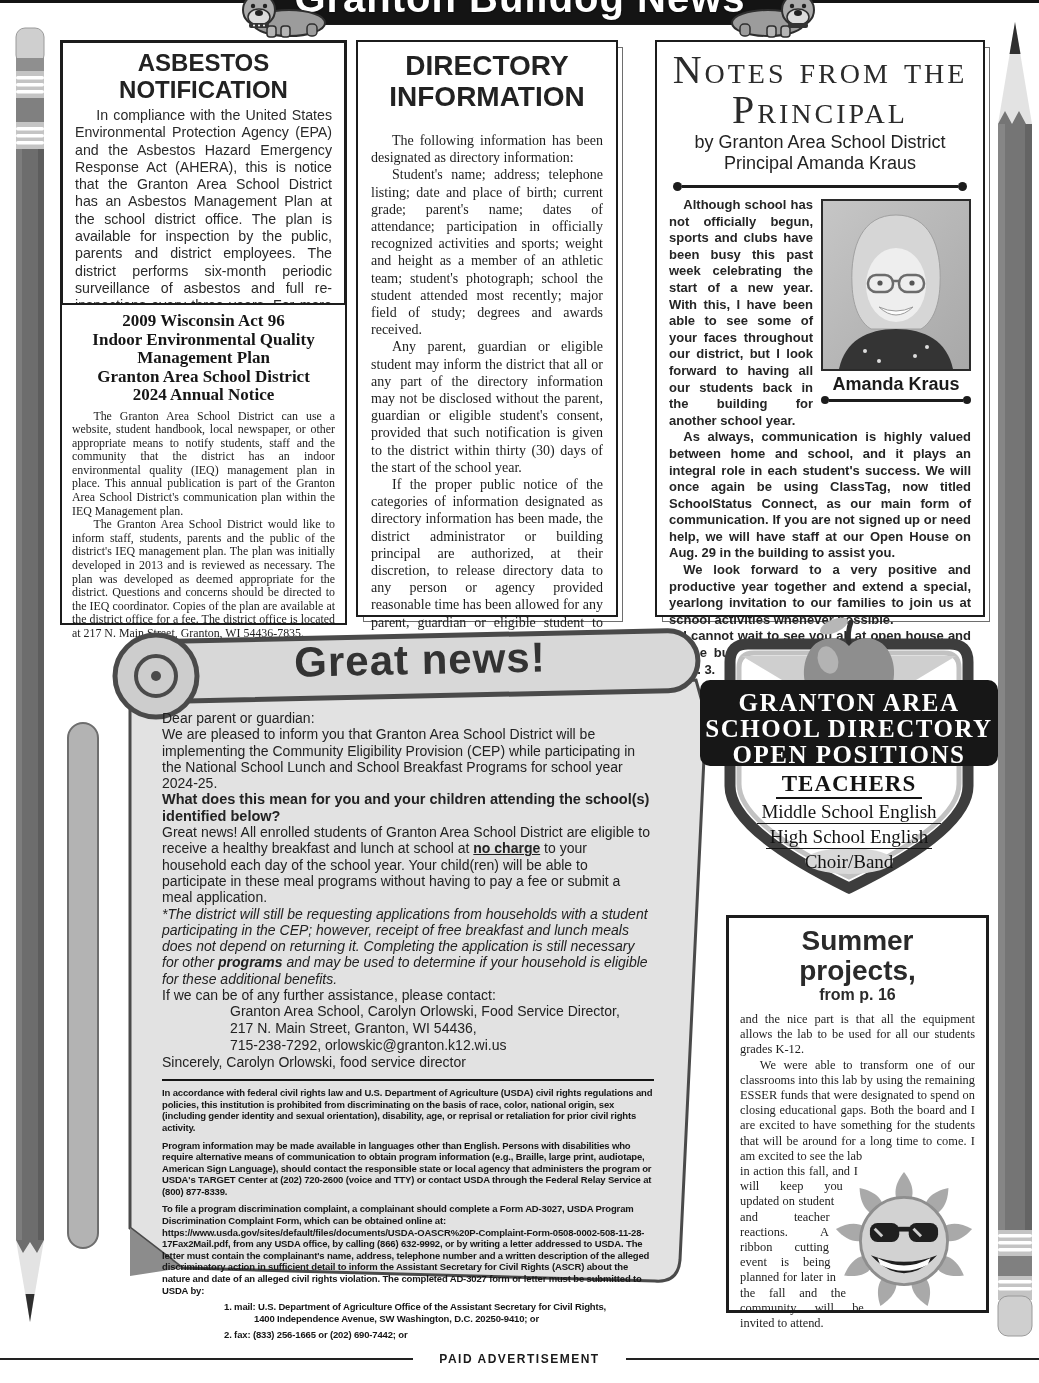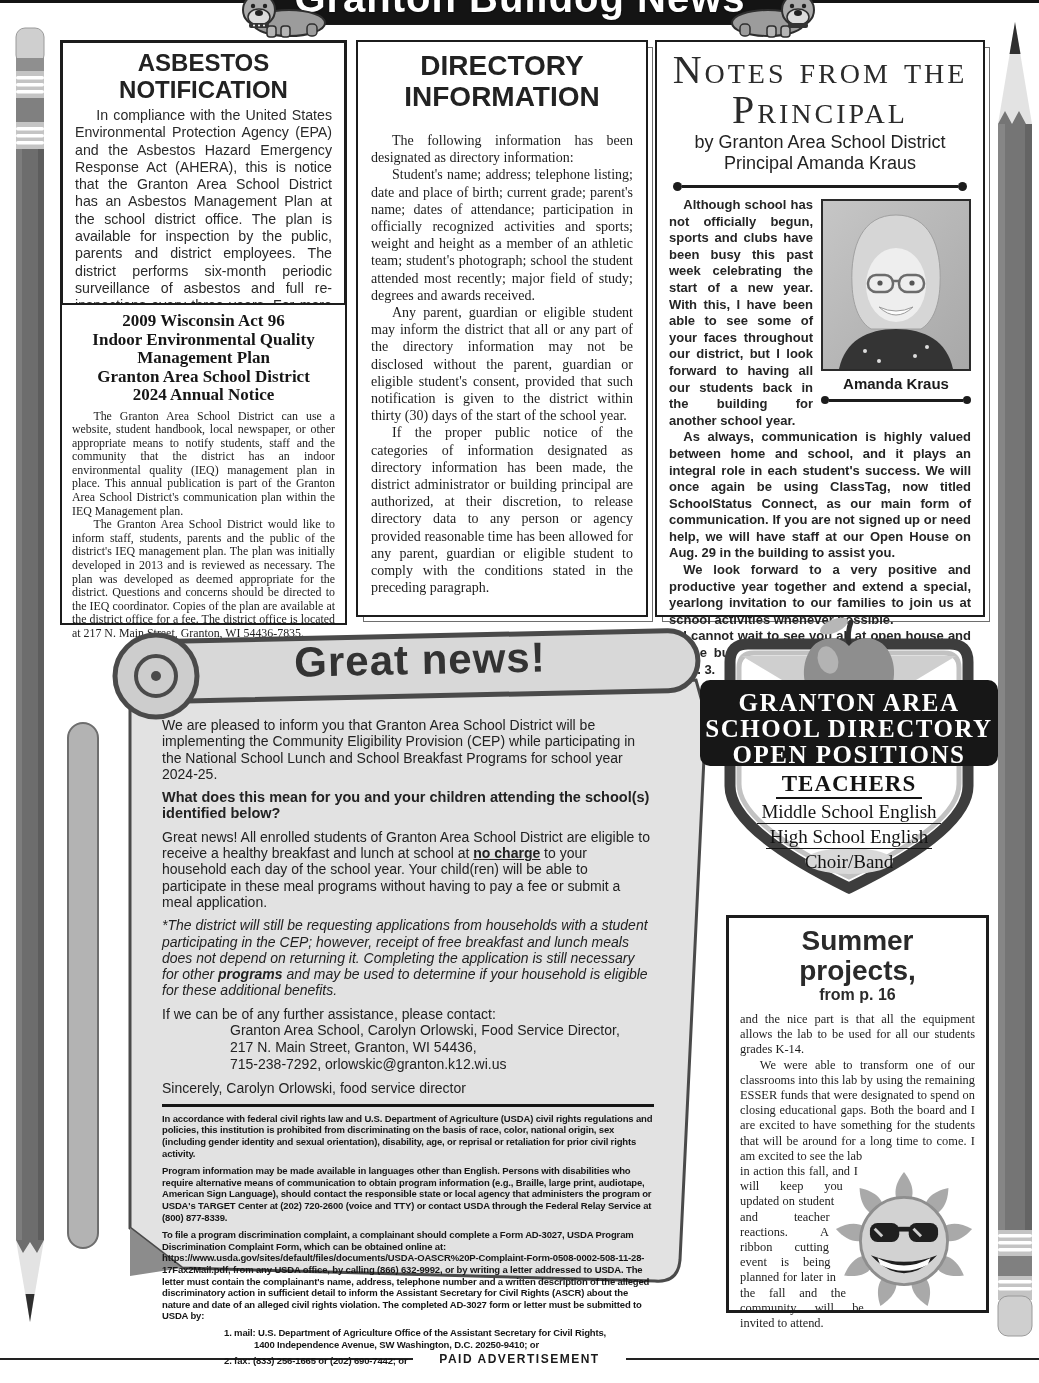--- a/index.html
+++ b/index.html
@@ -33,49 +33,49 @@
   .asbestos h2 { text-align:center; font-size:24px; line-height:27px; font-weight:800; letter-spacing:0; color:#222; }
   .asbestos p { margin-top:4px; font-size:14.2px; line-height:17.3px; text-align:justify; text-indent:1.5em; color:#2a2a2a; }
 
   
   .act96 { left:60px; top:303px; width:287px; height:322px; padding:7px 10px; font-family:"Liberation Serif", serif; }
   .act96 .t { text-align:center; font-weight:700; font-size:17px; line-height:18.5px; color:#161616; }
   .act96 p { margin-top:5px; font-size:11.9px; line-height:13.6px; text-align:justify; text-indent:1.8em; color:#222; }
   .act96 p + p { margin-top:0; }
 
   
-  .directory { left:356px; top:40px; width:292px; height:577px; padding:8px 13px; }
+  .directory { left:356px; top:40px; width:262px; height:577px; padding:8px 13px; }
   .directory h2 { text-align:center; font-size:28px; line-height:31px; font-weight:800; color:#222; }
   .directory .bd { font-family:"Liberation Serif", serif; font-size:14px; line-height:17.2px; text-align:justify; color:#1c1c1c; margin-top:20px; }
   .directory .bd p { text-indent:1.5em; }
 
   
   .principal { left:655px; top:40px; width:330px; height:577px; padding:8px 12px; border-width:2px; }
   .principal .deco { text-align:center; font-family:"Liberation Serif", serif; font-variant:small-caps;
     font-weight:500; font-size:40px; line-height:40px; letter-spacing:3px; color:#2b2b2b; }
   .principal .by { text-align:center; font-size:18px; line-height:21px; color:#222; margin-top:2px; }
   .rule { display:flex; align-items:center; margin:8px 4px 6px 4px; }
   .rule .dot { width:9px; height:9px; border-radius:50%; background:#1c1c1c; flex:0 0 auto; }
   .rule .bar { flex:1; height:3px; background:#1c1c1c; }
   .principal .bodytxt { font-size:13px; line-height:16.6px; font-weight:700; text-align:justify; color:#252525; }
   .principal .bodytxt p { text-indent:1.1em; }
   .principal .bodytxt p:first-child { text-indent:1.1em; }
   .pfig { float:right; width:150px; margin:2px 0 2px 8px; }
   .pfig .frame { border:2px solid #2b2b2b; background:#bbb; line-height:0; }
-  .pfig figcaption { text-align:center; font-weight:800; font-size:15px; line-height:20px; margin-top:3px; color:#1b1b1b; }
+  .pfig figcaption { text-align:center; font-weight:800; font-size:18px; line-height:20px; margin-top:3px; color:#1b1b1b; }
   .pfig .rule { margin:2px 0 0 0; }
   .pfig .rule .dot { width:8px; height:8px; }
 
   
   .scroll-wrap { left:60px; top:628px; width:648px; height:690px; z-index:2; }
   .scroll-art { position:absolute; left:0; top:0; }
   .gn-title { position:absolute; left:130px; top:8px; width:460px; text-align:center;
     font-size:42px; font-weight:900; letter-spacing:1px; color:#333; transform:rotate(-1.2deg); }
   .gn-content { position:absolute; left:102px; top:82px; width:492px; font-size:14px; line-height:16.3px; color:#222; }
-  .gn-content p { margin-top:7px; }
+  .gn-content p { }
   .gn-q { font-weight:800; font-size:14.5px; }
   .gn-italic { font-style:italic; }
   .gn-italic strong { font-weight:800; }
   .u { text-decoration:underline; font-weight:800; }
   .gn-contact { margin-left:68px; }
   .gn-contact div { line-height:17px; }
   .gn-hr { height:2.5px; background:#161616; margin:8px 0 6px 0; }
   .legal { font-size:9.5px; line-height:11.6px; font-weight:700; letter-spacing:-0.15px; color:#161616; }
   .legal p { margin-top:6px; }
   .legal .opt { margin-left:62px; margin-top:5px; }
@@ -277,20 +277,21 @@
     <rect x="8" y="95" width="30" height="525" rx="15" fill="#b3b3b3" stroke="#6e6e6e" stroke-width="2"></rect>
     <g transform="rotate(-1.2 360 40)">
       <rect x="72" y="8" width="566" height="60" rx="30" fill="#d8d8d8" stroke="#4a4a4a" stroke-width="5"></rect>
     </g>
     <circle cx="96" cy="48" r="41" fill="#cdcdcd" stroke="#4a4a4a" stroke-width="5"></circle>
     <circle cx="96" cy="48" r="20" fill="none" stroke="#4a4a4a" stroke-width="4"></circle>
     <circle cx="96" cy="48" r="5" fill="#4a4a4a"></circle>
   </svg>
   <div class="gn-title">Great news!</div>
   <div class="gn-content">
+    <div>Dear parent or guardian:</div>
     <p>We are pleased to inform you that Granton Area School District will be implementing the Community Eligibility Provision (CEP) while participating in the National School Lunch and School Breakfast Programs for school year 2024-25.</p>
     <p class="gn-q">What does this mean for you and your children attending the school(s) identified below?</p>
     <p><span>Great news! All enrolled students of Granton Area School District are eligible to receive a healthy breakfast and lunch at school at </span><span class="u">no charge</span><span> to your household each day of the school year. Your child(ren) will be able to participate in these meal programs without having to pay a fee or submit a meal application.</span></p>
     <p class="gn-italic"><span>*The district will still be requesting applications from households with a student participating in the CEP; however, receipt of free breakfast and lunch meals does not depend on returning it. Completing the application is still necessary for other </span><strong>programs</strong><span> and may be used to determine if your household is eligible for these additional benefits.</span></p>
     <p>If we can be of any further assistance, please contact:</p>
     <div class="gn-contact">
       <div>Granton Area School, Carolyn Orlowski, Food Service Director,</div>
       <div>217 N. Main Street, Granton, WI 54436,</div>
       <div>715-238-7292, orlowskic@granton.k12.wi.us</div>
     </div>
@@ -330,21 +331,21 @@
     <div><span class="it">Middle School English</span></div>
     <div><span class="it">High School English</span></div>
     <div><span class="it last">Choir/Band</span></div>
   </div>
 </div>
 
 <section class="box summer">
   <h2>Summer projects,</h2>
   <div class="sub">from p. 16</div>
   <div class="bd">
-    <p>and the nice part is that all the equipment allows the lab to be used for all our students grades K-14.</p>
+    <p>and the nice part is that all the equipment allows the lab to be used for all our students grades K-12.</p>
     <p class="ind">We were able to transform one of our classrooms into this lab by using the remaining ESSER funds that were designated to spend on closing educational gaps. Both the board and I are excited to have something for the students that will be around for a long time to come. I am excited to see the lab</p>
     <div>
       <span class="sun-float">
         <svg width="142" height="142" viewBox="0 0 150 150">
           <g fill="#a9a9a9">
             <path d="M75,2 C86,16 88,30 75,42 C62,30 64,16 75,2 Z"></path>
             <path d="M75,2 C86,16 88,30 75,42 C62,30 64,16 75,2 Z" transform="rotate(40 75 75)"></path>
             <path d="M75,2 C86,16 88,30 75,42 C62,30 64,16 75,2 Z" transform="rotate(80 75 75)"></path>
             <path d="M75,2 C86,16 88,30 75,42 C62,30 64,16 75,2 Z" transform="rotate(120 75 75)"></path>
             <path d="M75,2 C86,16 88,30 75,42 C62,30 64,16 75,2 Z" transform="rotate(160 75 75)"></path>

